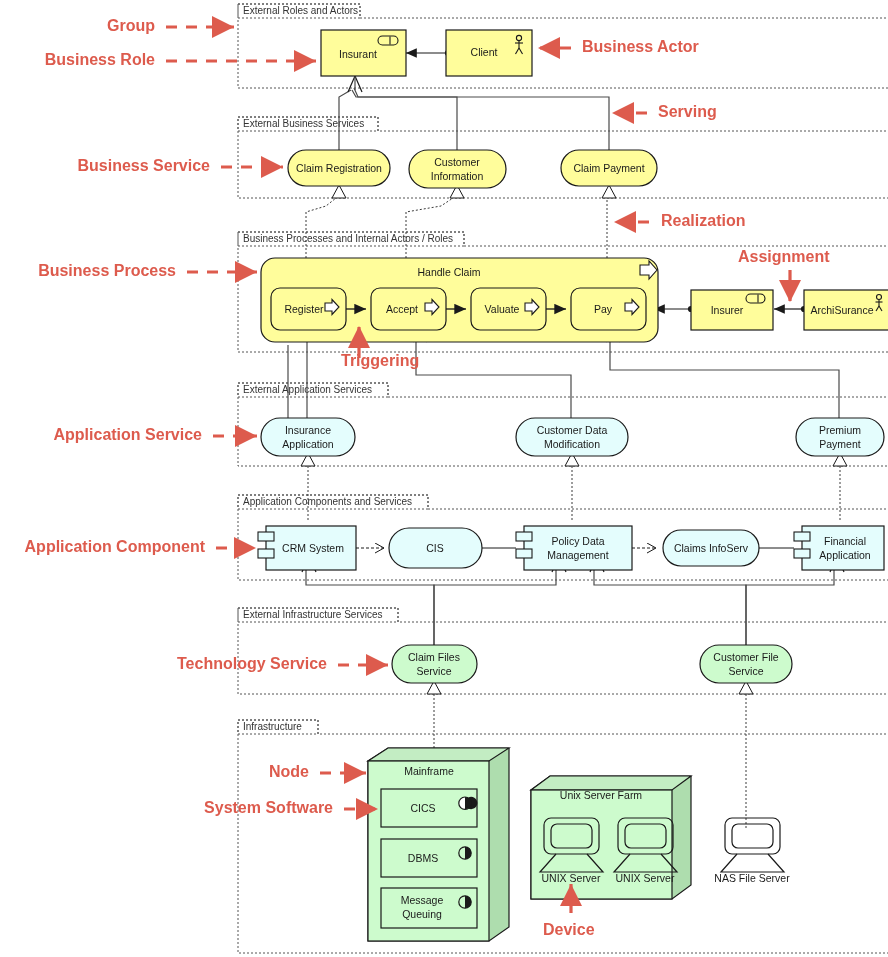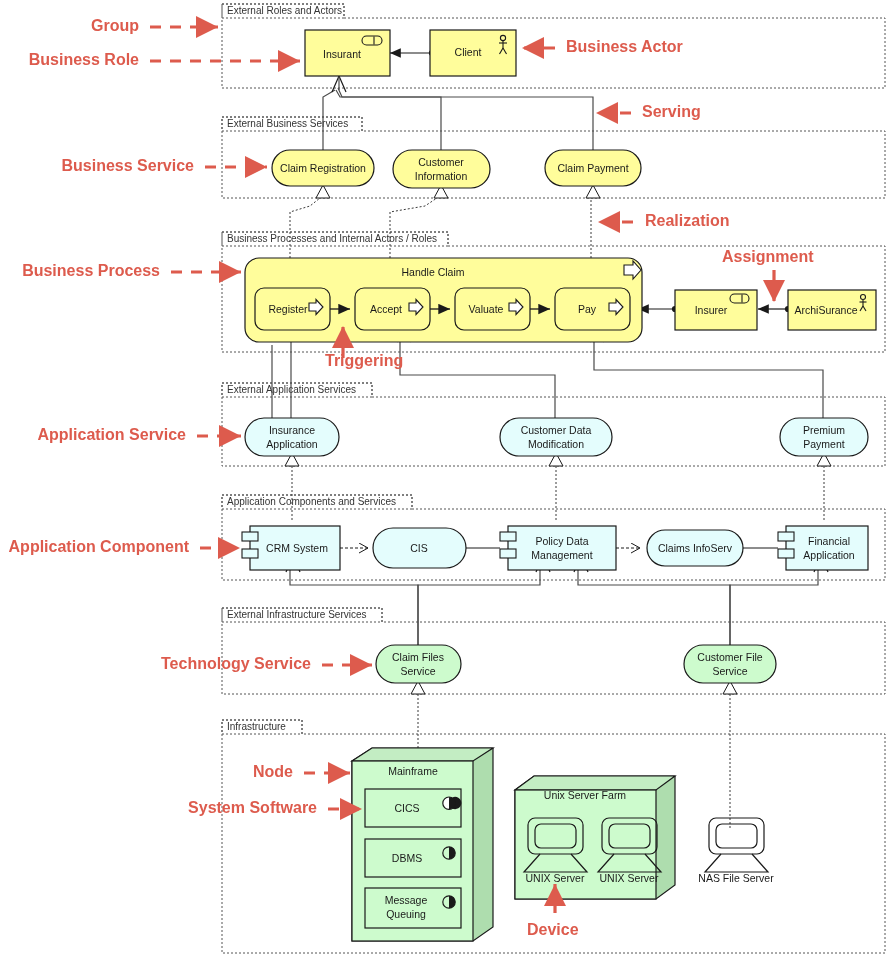--- a/index.html
+++ b/index.html
@@ -1,21 +1,21 @@
 <!DOCTYPE html>
 <html><head>
 <meta charset="utf-8">
 <title>ArchiMate Layered View</title>
 <style>
   html,body{margin:0;padding:0;background:#ffffff;}
   body{
     font-family:"Liberation Sans", sans-serif;
     width:888px;height:957px;overflow:hidden;position:relative;
   }
-  #canvas{position:absolute;left:0;top:0;width:852px;height:957px;}
+  #canvas{position:absolute;left:16px;top:0;width:852px;height:957px;}
   svg{display:block;}
   .el-label{
     font-family:"Liberation Sans", sans-serif;
     font-size:10.5px;fill:#1a1a1a;text-anchor:middle;dominant-baseline:middle;
   }
   .grp-label{
     font-family:"Liberation Sans", sans-serif;
     font-size:10px;fill:#333333;text-anchor:start;dominant-baseline:middle;
   }
   .ann-label{

